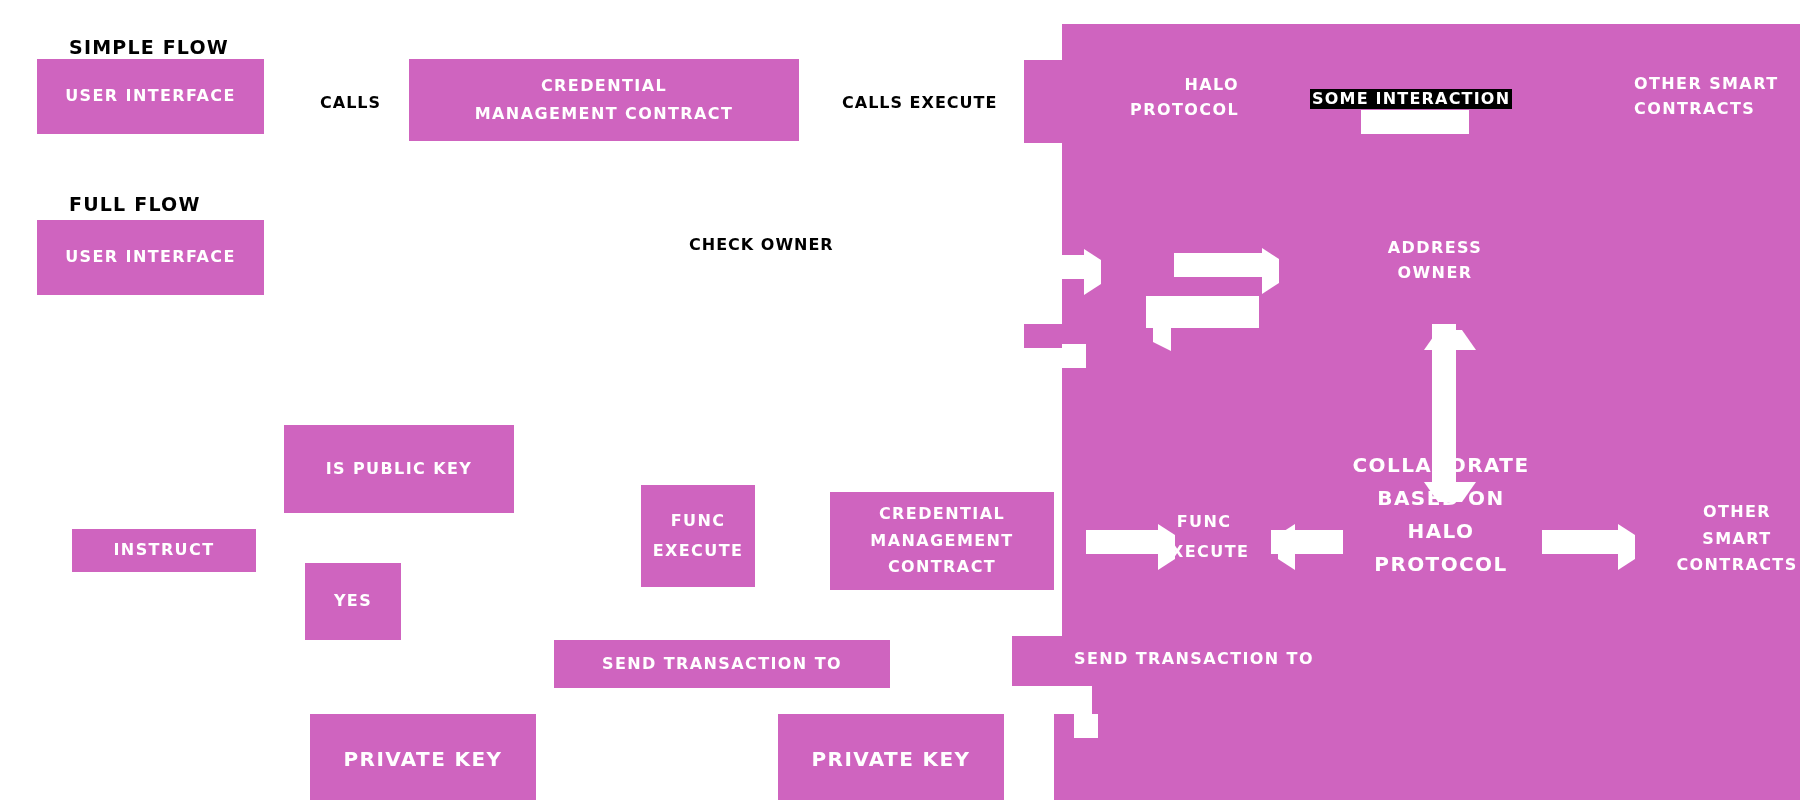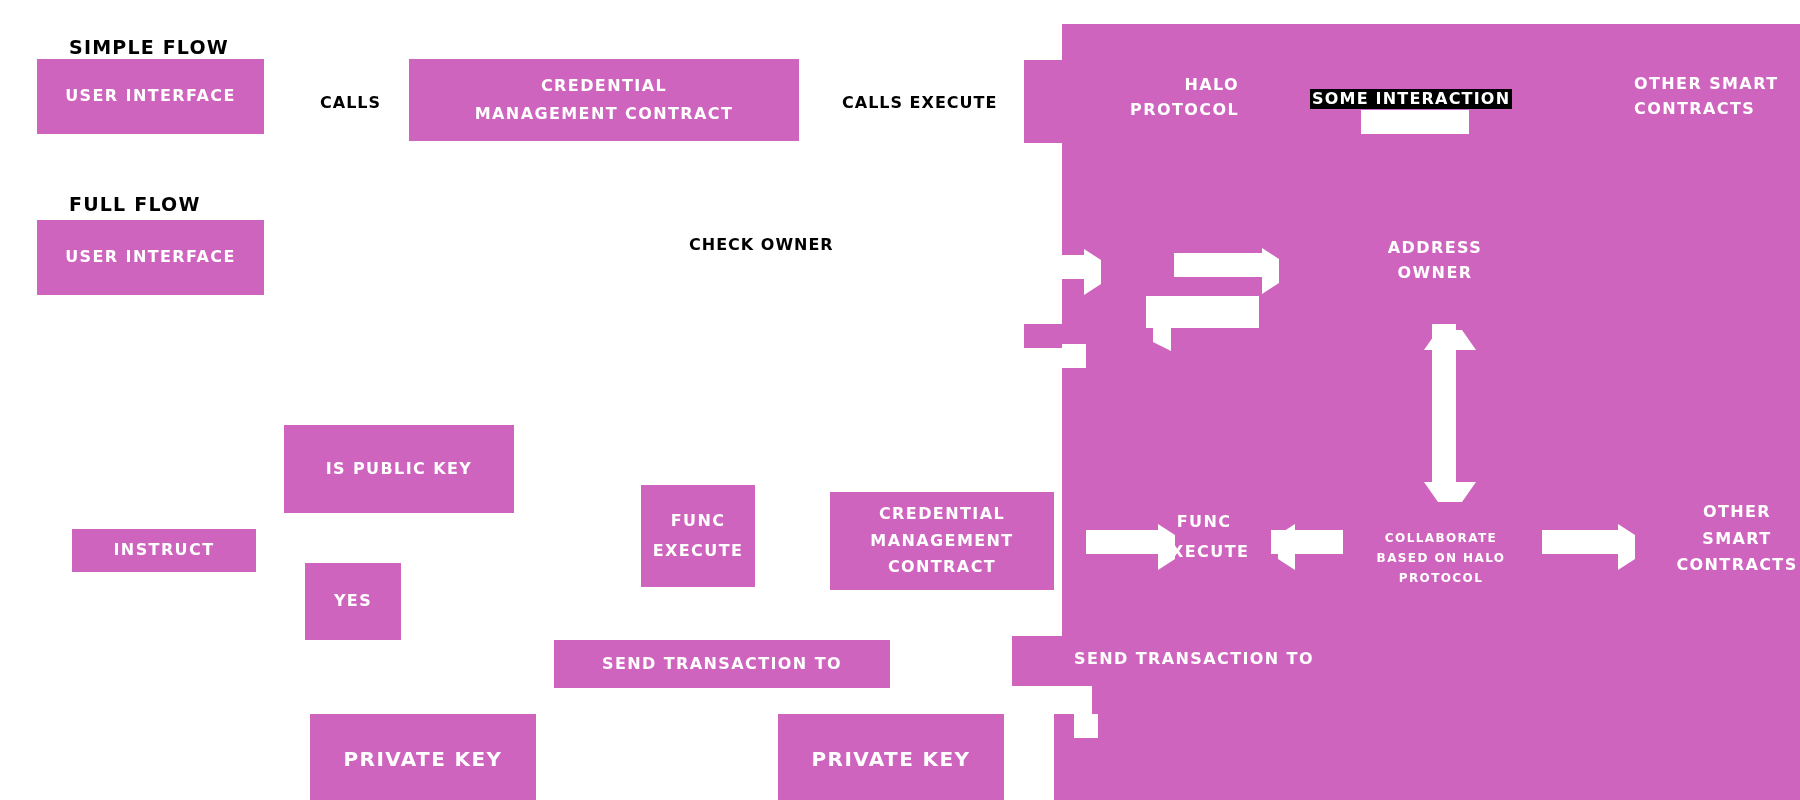--- a/index.html
+++ b/index.html
@@ -211,21 +211,21 @@
 
   <div class="arrow-shaft" style="left:1062px; top:506px; width:80px; height:12px;"></div>
   <div class="arrow-head-r" style="left:1134px; top:500px;"></div>
 
   <div class="panel-label" style="left:1110px; top:482px; width:140px; height:62px; font-size:16px; line-height:1.9;">FUNC
 EXECUTE</div>
 
   <div class="arrow-shaft" style="left:1247px; top:506px; width:72px; height:12px;"></div>
   <div class="arrow-head-l" style="left:1230px; top:500px;"></div>
 
-  <div class="panel-label" style="left:1322px; top:496px; width:190px; height:78px; font-size:12px; line-height:1.65;">COLLABORATE
+  <div class="panel-label" style="left:1322px; top:452px; width:190px; height:78px; font-size:20px; line-height:1.65;">COLLABORATE
 BASED ON HALO
 PROTOCOL</div>
 
   <div class="arrow-shaft" style="left:1518px; top:506px; width:84px; height:12px;"></div>
   <div class="arrow-head-r" style="left:1594px; top:500px;"></div>
 
   <div class="panel-label" style="left:1638px; top:476px; width:150px; height:78px; font-size:16px; line-height:1.65;">OTHER
 SMART
 CONTRACTS</div>
 

